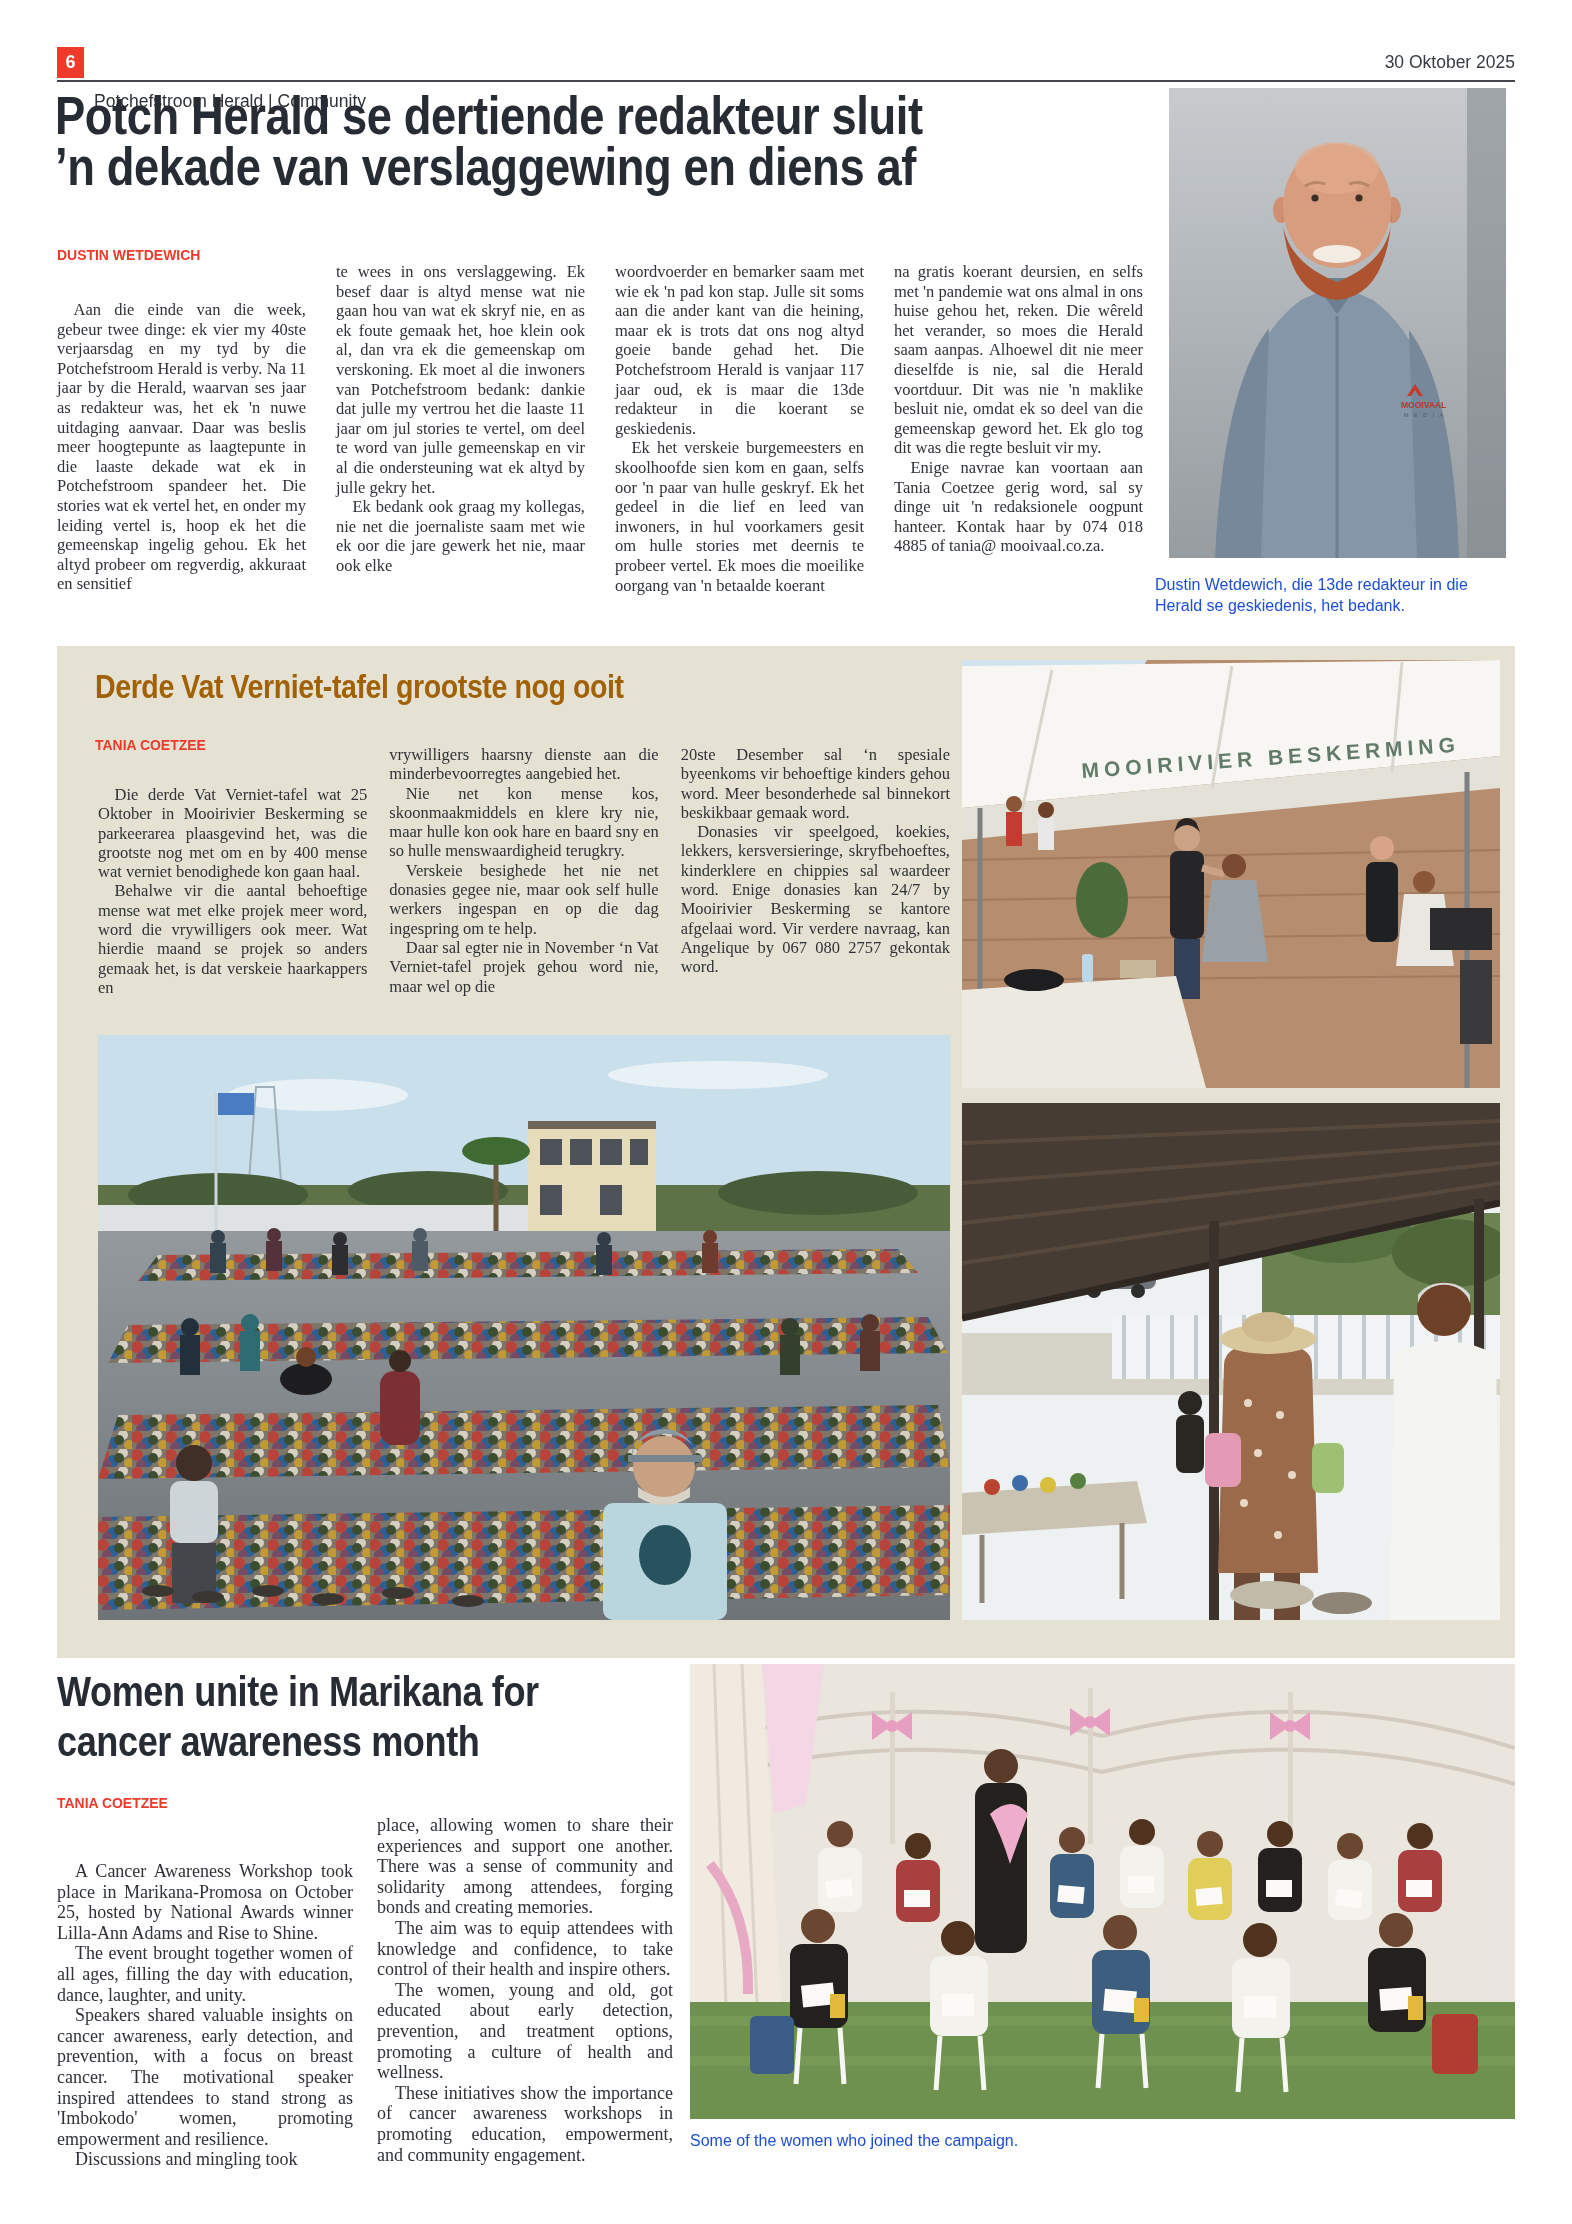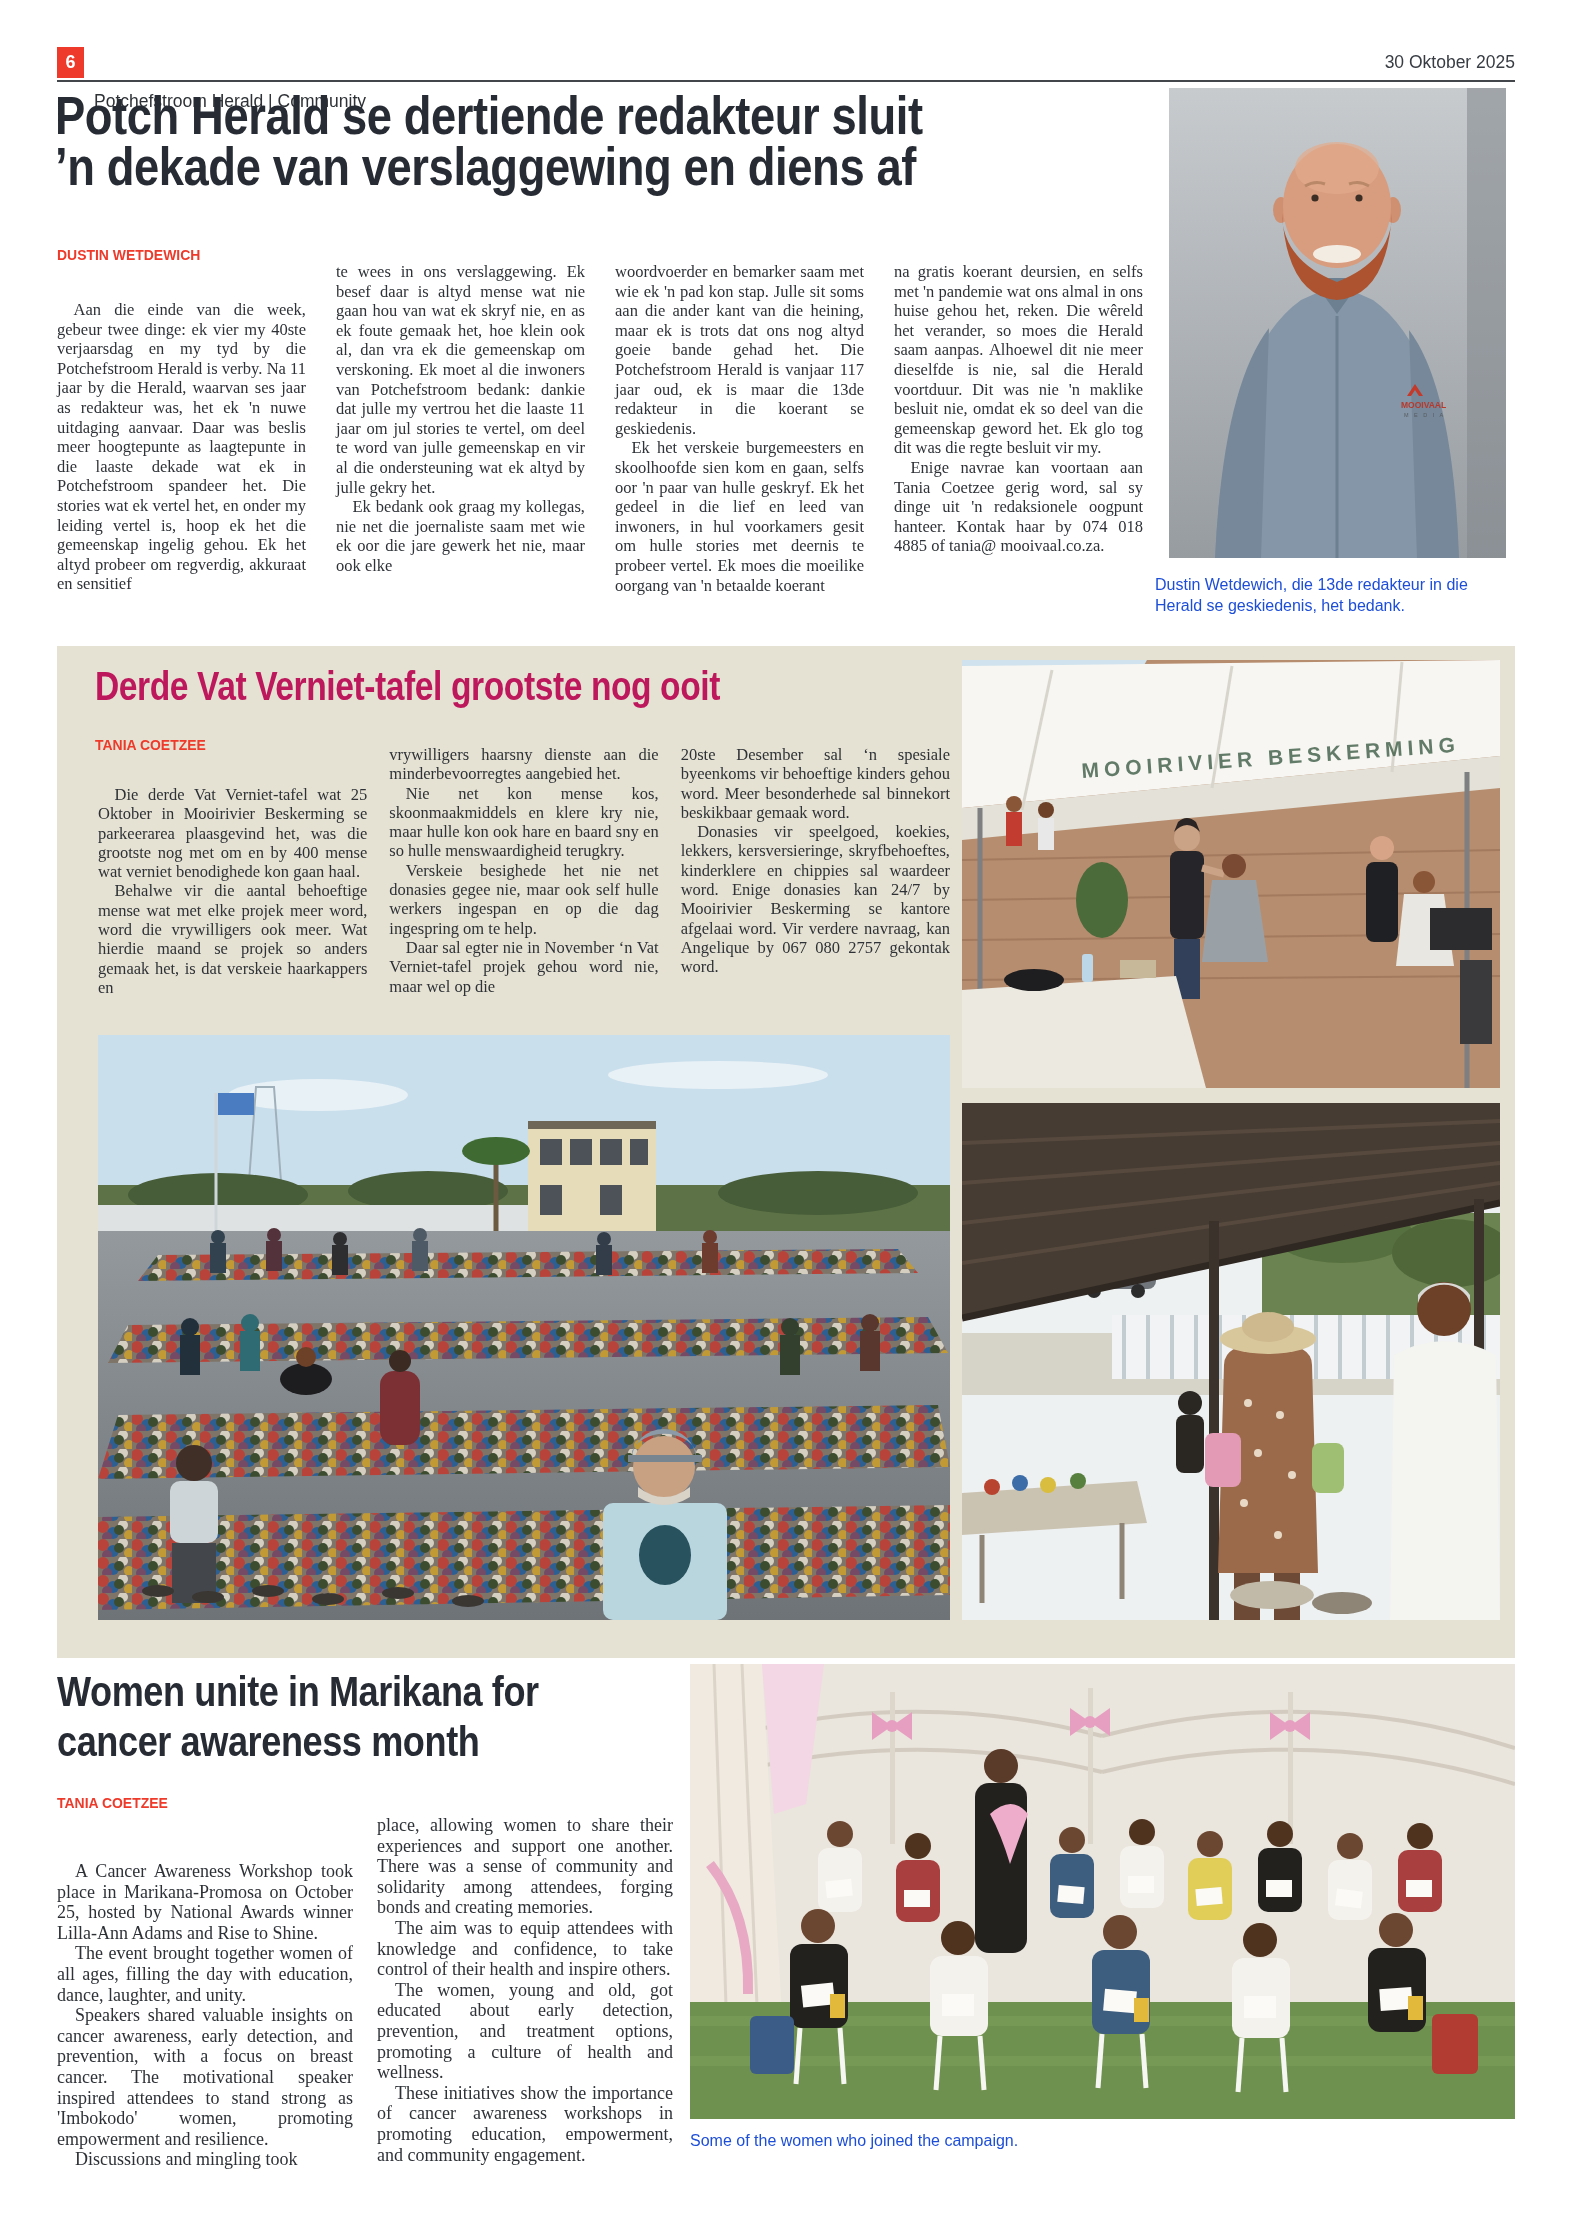--- a/index.html
+++ b/index.html
@@ -25,21 +25,21 @@
   .a1-byline{left:57px;top:246px;text-align:right;}
   .a1-cols{left:57px;top:262px;width:1086px;height:382px;display:flex;gap:30px;}
   .a1-cols .col{flex:1;font-size:16.5px;line-height:19.6px;}
   .a1-cols .col.first{padding-top:38px;}
   .photo1{left:1155px;top:88px;width:337px;height:470px;padding-left:14px;}
   .cap{font-size:16px;line-height:21px;color:#1d4ed8;}
   .cap1{left:1155px;top:574px;width:350px;}
 
   
   .panel{left:57px;top:646px;width:1458px;height:1012px;background:#e6e2d3;}
-  .h2{left:38px;top:14px;width:900px;font-weight:bold;color:#be185d;font-size:40px;line-height:52px;}
+  .h2{left:38px;top:14px;width:900px;font-weight:bold;color:#a16207;font-size:34px;line-height:52px;}
   .a2-byline{left:38px;top:90px;}
   .a2-cols{left:41px;top:99px;width:852px;height:300px;display:flex;gap:22px;}
   .a2-cols .col{flex:1;font-size:16.5px;line-height:19.3px;}
   .a2-cols .col.first{padding-top:40px;}
   .photo2{left:905px;top:14px;width:538px;height:428px;}
   .photo3{left:41px;top:389px;width:852px;height:585px;}
   .photo4{left:905px;top:457px;width:538px;height:517px;}
 
   
   .h3{left:57px;top:1666px;width:640px;font-weight:bold;color:#272c34;font-size:43px;line-height:50px;}

